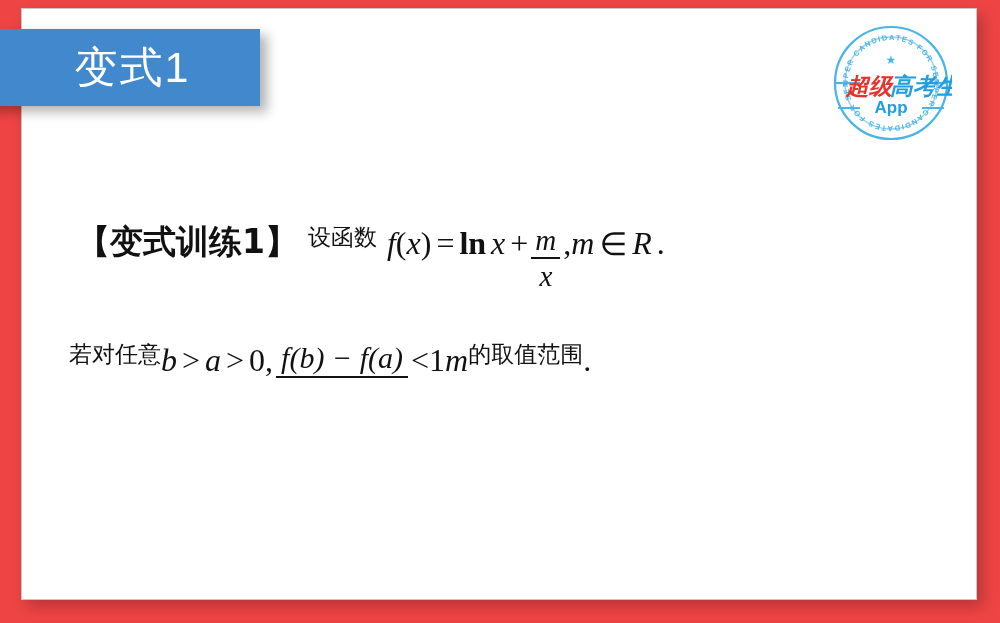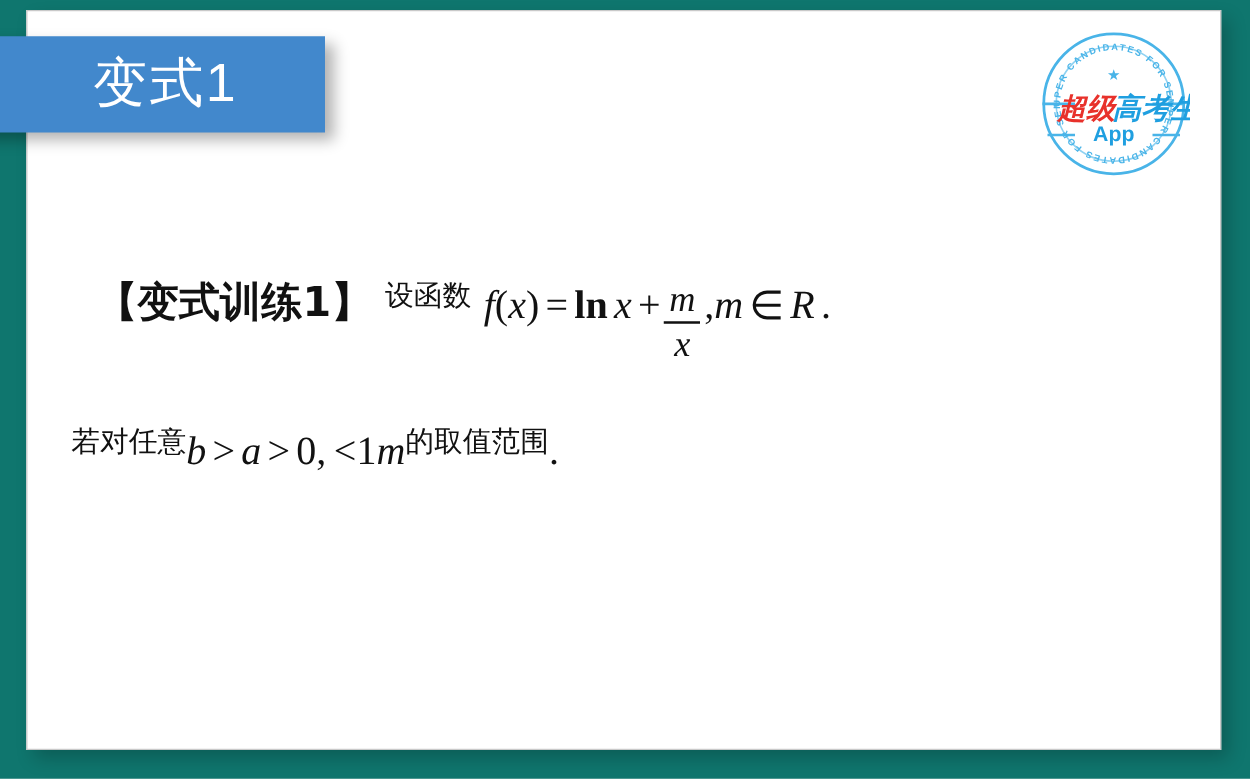--- a/index.html
+++ b/index.html
@@ -11,21 +11,21 @@
     height: 623px;
     background: #ffffff;
     font-family: "Liberation Serif", serif;
     overflow: hidden;
   }
 
   #slide-root {
     position: relative;
     width: 1000px;
     height: 623px;
-    background: #0f766e;
+    background: #ef4444;
   }
 
   
   .slide-page {
     position: absolute;
     left: 21px;
     top: 8px;
     width: 956px;
     height: 592px;
     background: #ffffff;
@@ -79,21 +79,21 @@
     color: #111111;
   }
 
   .math-line {
     display: flex;
     align-items: flex-start;
     flex-wrap: nowrap;
     white-space: nowrap;
   }
   .line-1 { margin-left: 22px; }
-  .line-2 { margin-left: 2px; margin-top: 48px; }
+  .line-2 { margin-left: 14px; margin-top: 48px; }
 
   .cjk {
     font-family: "DejaVu Sans", "Liberation Sans", sans-serif;
     font-size: 23px;
     line-height: 1.05;
   }
   .cjk-bold {
     font-family: "DejaVu Sans", "Liberation Sans", sans-serif;
     font-size: 33px;
     font-weight: bold;
@@ -235,20 +235,21 @@
       <span class="mo">&gt;</span>
       <span class="sp-s"></span>
       <span class="mi">a</span>
       <span class="sp-s"></span>
       <span class="mo">&gt;</span>
       <span class="sp-s"></span>
       <span class="mn">0</span>
       <span class="mo">,</span>
 
       <span class="frac">
+        <span class="num">f(b) − f(a)</span>
         <span class="bar"></span>
       </span>
 
       <span class="mo">&lt;</span>
       <span class="mn">1</span>
       <span class="mi">m</span>
       <span class="cjk">的取值范围</span>
       <span class="mo">.</span>
     </div>
 

